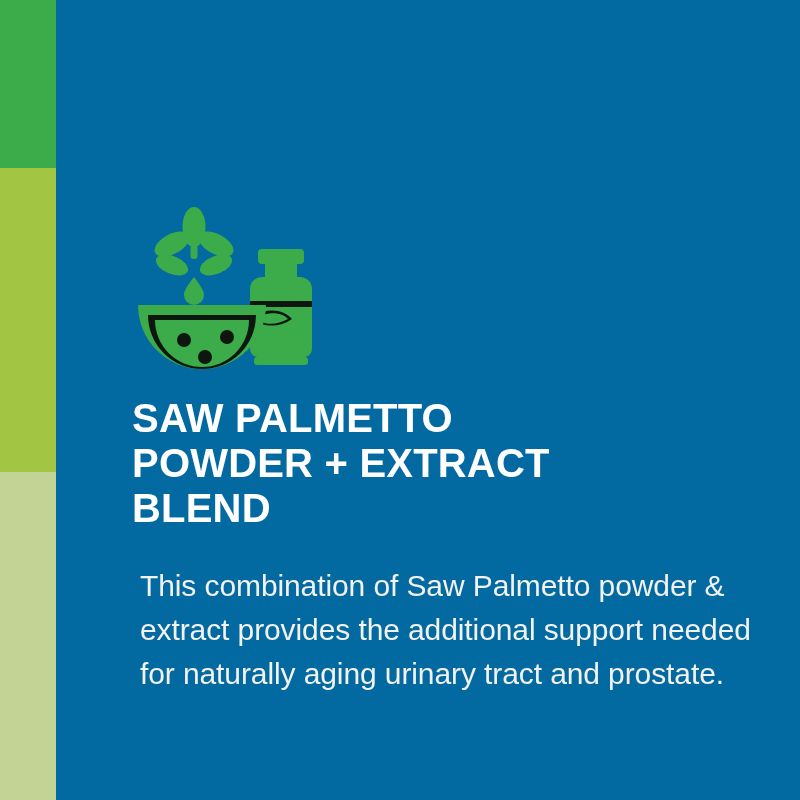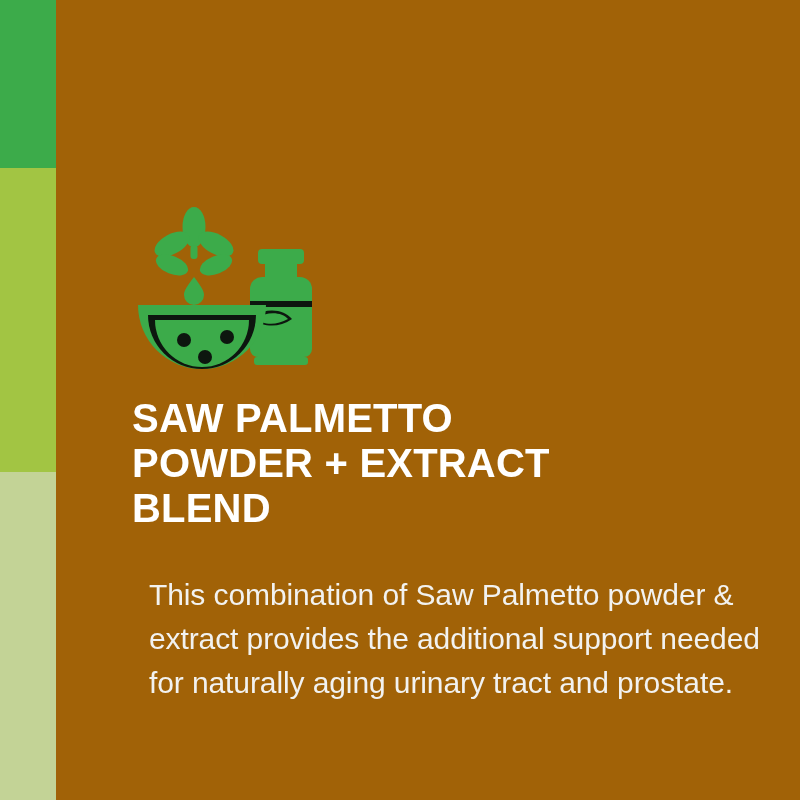--- a/index.html
+++ b/index.html
@@ -4,21 +4,21 @@
 <style>
   html, body {
     margin: 0;
     padding: 0;
     background: #0d160f;
   }
   .canvas {
     position: relative;
     width: 800px;
     height: 800px;
-    background: #a16207;
+    background: #0369a1;
     overflow: hidden;
     font-family: "Liberation Sans", sans-serif;
   }
 
   
   .stripe {
     position: absolute;
     left: 0;
     top: 0;
     width: 56px;
@@ -72,21 +72,21 @@
     text-transform: uppercase;
     white-space: pre-line;
   }
 
   
   .body-copy {
     position: absolute;
     left: 0px;
     top: 556px;
     width: 630px;
-    margin: 17px;
+    margin: 8px;
     color: #f2f2f0;
     font-family: "Liberation Sans", sans-serif;
     font-size: 30px;
     font-weight: 400;
     line-height: 44px;
     letter-spacing: -0.1px;
   }
 </style>
 </head>
 <body>

